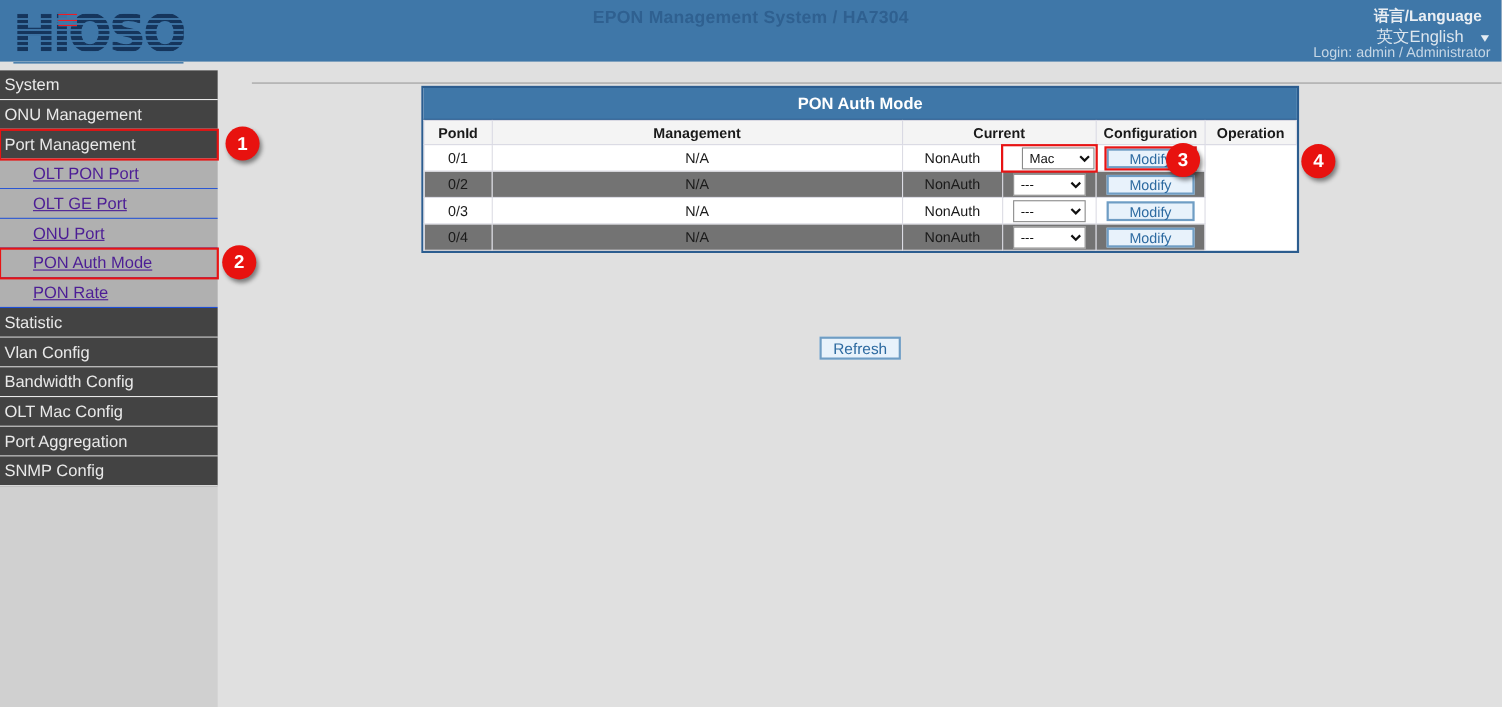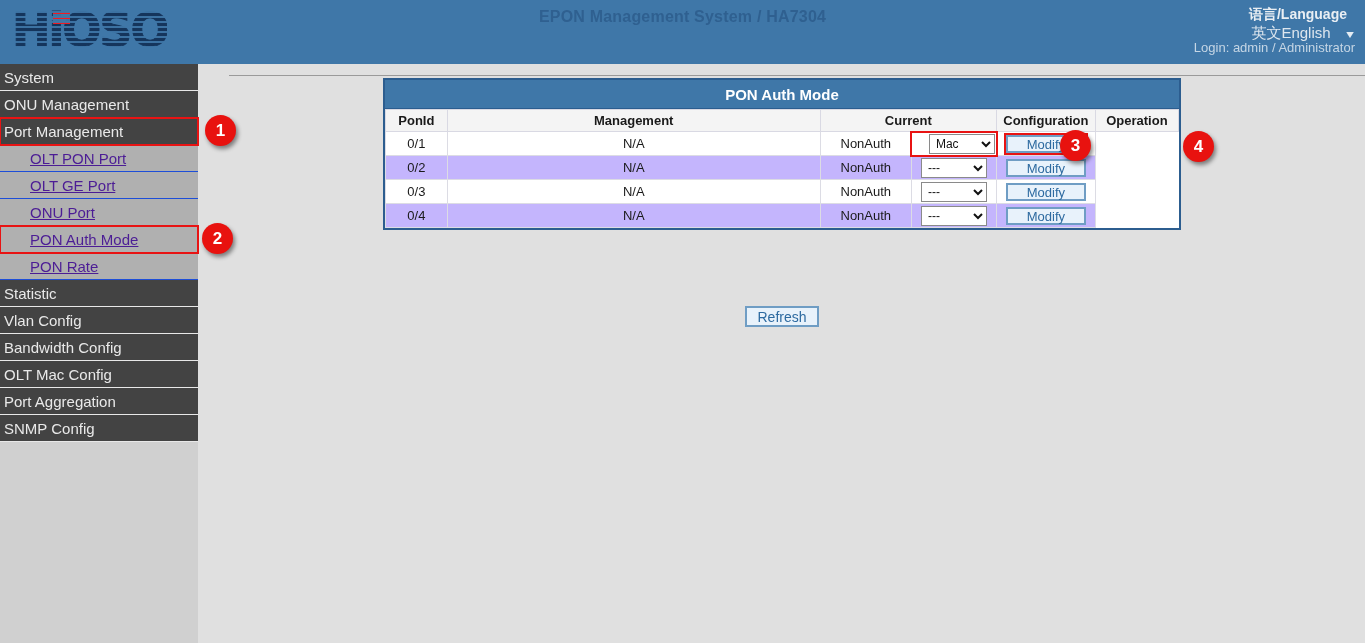--- a/index.html
+++ b/index.html
@@ -8,21 +8,21 @@
     margin: 0; padding: 0;
     width: 1365px; height: 643px;
     font-family: "Liberation Sans", sans-serif;
     background: #e0e0e0;
     overflow: hidden;
   }
 
   
   .header {
     position: absolute; left: 0; top: 0;
-    width: 1365px; height: 76px;
+    width: 1365px; height: 56px;
     background: #3f77a8;
   }
   .logo-wrap {
     position: absolute; left: 12px; top: 6px;
     width: 155px; height: 52px;
     overflow: hidden;
   }
   .logo-text {
     font-family: "DejaVu Sans", sans-serif;
     font-size: 46px;
@@ -155,21 +155,21 @@
     border: 1px solid #d9d9e3;
     font-size: 13px;
   }
   table.grid td {
     height: 24px;
     text-align: center;
     color: #1a1a1a;
     border: 1px solid #dcdce4;
     background: #ffffff;
   }
-  table.grid tr.alt td { background: #c4b5fd; }
+  table.grid tr.alt td { background: #737373; }
 
   .col-ponid  { width: 64px; }
   .col-info   { width: 402px; }
   .col-cur    { width: 95px; }
   .col-spacer { width: 42px; }
   .col-conf   { width: 100px; }
   .col-oper   { width: 85px; }
 
   td.cell-conf { border-left: none; }
   td.cell-gap  { border-right: none; }

